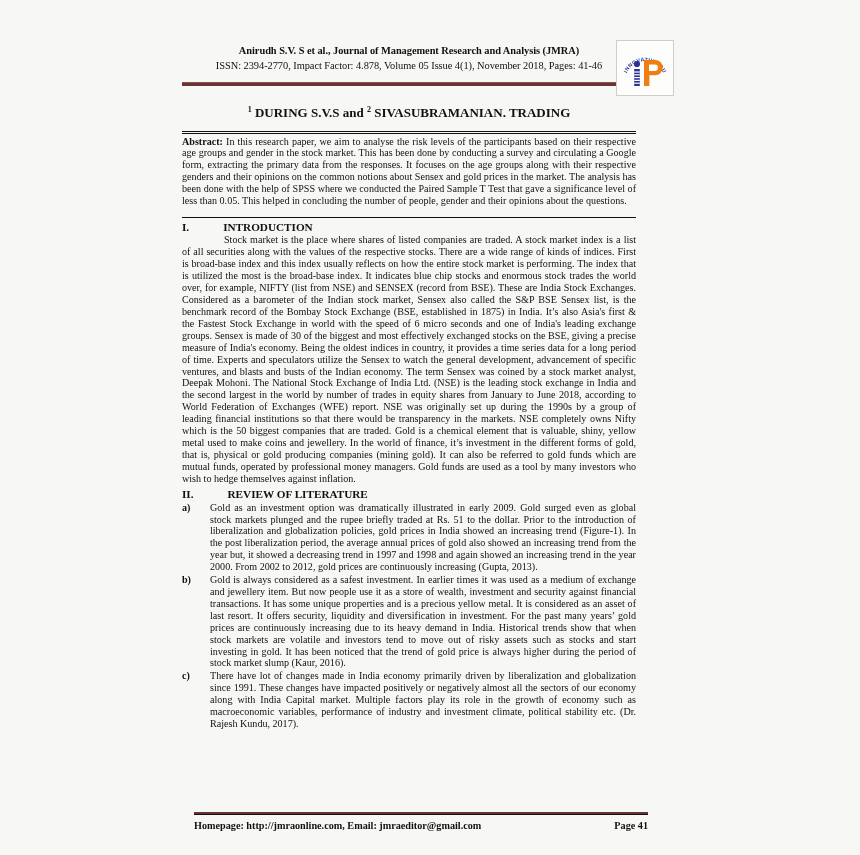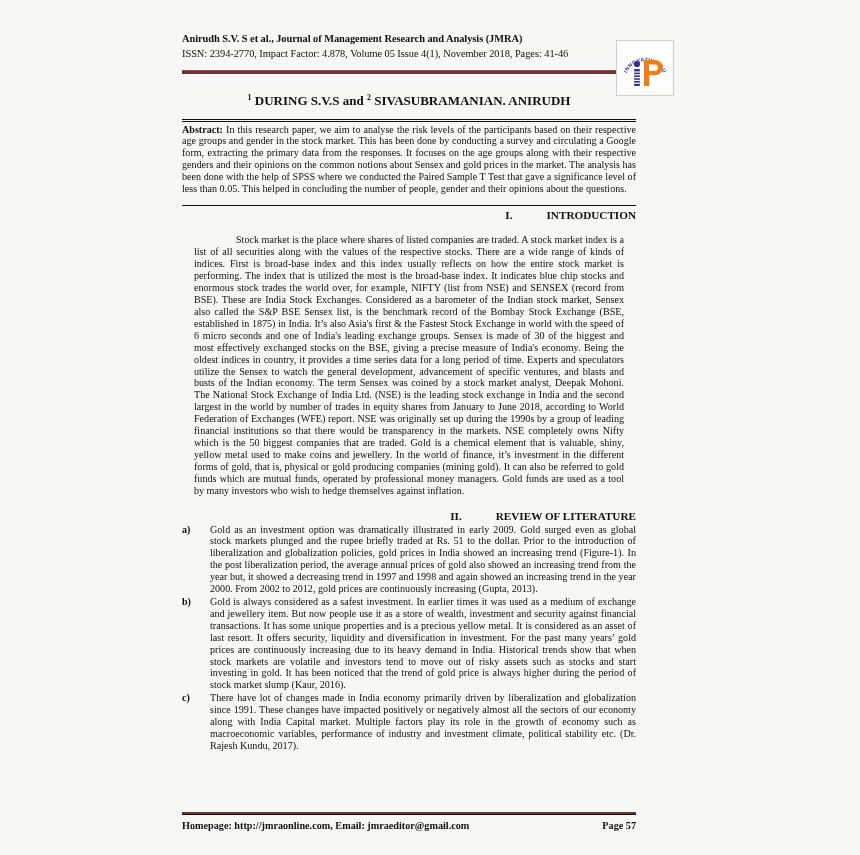--- a/index.html
+++ b/index.html
@@ -16,22 +16,23 @@
   }
   .page {
     position: absolute;
     left: 182px; top: 0;
     width: 454px;
     height: 855px;
   }
 
   
   .masthead {
-    padding-top: 32px;
+    padding-top: 44px;
     position: relative;
+    text-align: center;
   }
   .mast-line {
     font-size: 10.4px;
     line-height: 14.6px;
     letter-spacing: -0.05px;
     white-space: nowrap;
   }
   .mast-line.bold { font-weight: bold; }
 
   .logo-box {
@@ -105,34 +106,34 @@
   .abstract b { font-weight: bold; }
   .keywords {
     font-size: 10.1px;
     line-height: 12.4px;
     font-weight: bold;
     margin-top: 0px;
   }
 
   
   .sec-head {
-    text-align: right;
+    text-align: left;
     font-weight: bold;
     font-size: 11.2px;
     margin: 2px 0 0 0;
     line-height: 14px;
   }
   .sec-head .numeral { display: inline-block; }
   .sec-head .gap { display: inline-block; width: 34px; }
 
   p.body {
     font-size: 10.1px;
     line-height: 11.95px;
     text-align: justify;
-    margin: 12px;
+    margin: 0;
   }
   p.body.indent { text-indent: 42px; }
 
   
   ol.lit {
     list-style: none;
     margin: 0; padding: 0;
   }
   ol.lit li {
     position: relative;
@@ -145,21 +146,21 @@
   ol.lit li .mk {
     position: absolute;
     left: 0; top: 0;
     font-weight: bold;
     font-size: 10.1px;
   }
 
   
   .footer {
     position: absolute;
-    left: 0; bottom: 24px;
+    left: 12px; bottom: 24px;
     width: 100%;
   }
   .footer-rules {
     border-top: 2px solid #6b3434;
     border-bottom: 1.3px solid #111;
     height: 3px;
     width: 100%;
   }
   .footer-row {
     display: flex;
@@ -205,21 +206,21 @@
     </div>
 
     <div class="rule-maroon"></div>
   </div>
 
 
   <div class="authors">
     <sup>1</sup>
     <span>DURING S.V.S and</span>
     <sup>2</sup>
-    <span>SIVASUBRAMANIAN. ANIRUDH</span>
+    <span>SIVASUBRAMANIAN. TRADING</span>
   </div>
 
 
   <div class="abstract-wrap">
     <div class="rule-black-double"></div>
     <p class="abstract"><b>Abstract:</b><span> In this research paper, we aim to analyse the risk levels of the participants based on their respective age groups and gender in the stock market. This has been done by conducting a survey and circulating a Google form, extracting the primary data from the responses. It focuses on the age groups along with their respective genders and their opinions on the common notions about Sensex and gold prices in the market. The analysis has been done with the help of SPSS where we conducted the Paired Sample T Test that gave a significance level of less than 0.05. This helped in concluding the number of people, gender and their opinions about the questions.</span></p>
     <div class="rule-black-single"></div>
   </div>
 
   <div>
@@ -246,17 +247,17 @@
         <span class="mk">c)</span>
         <span>There have lot of changes made in India economy primarily driven by liberalization and globalization since 1991. These changes have impacted positively or negatively almost all the sectors of our economy along with India Capital market. Multiple factors play its role in the growth of economy such as macroeconomic variables, performance of industry and investment climate, political stability etc. (Dr. Rajesh Kundu, 2017).</span>
       </li>
     </ol>
   </div>
 
   <div class="footer">
     <div class="footer-rules"></div>
     <div class="footer-row">
       <span>Homepage: http://jmraonline.com, Email: jmraeditor@gmail.com</span>
-      <span>Page 57</span>
+      <span>Page 41</span>
     </div>
   </div>
 
 </div>
 
 </body></html>

